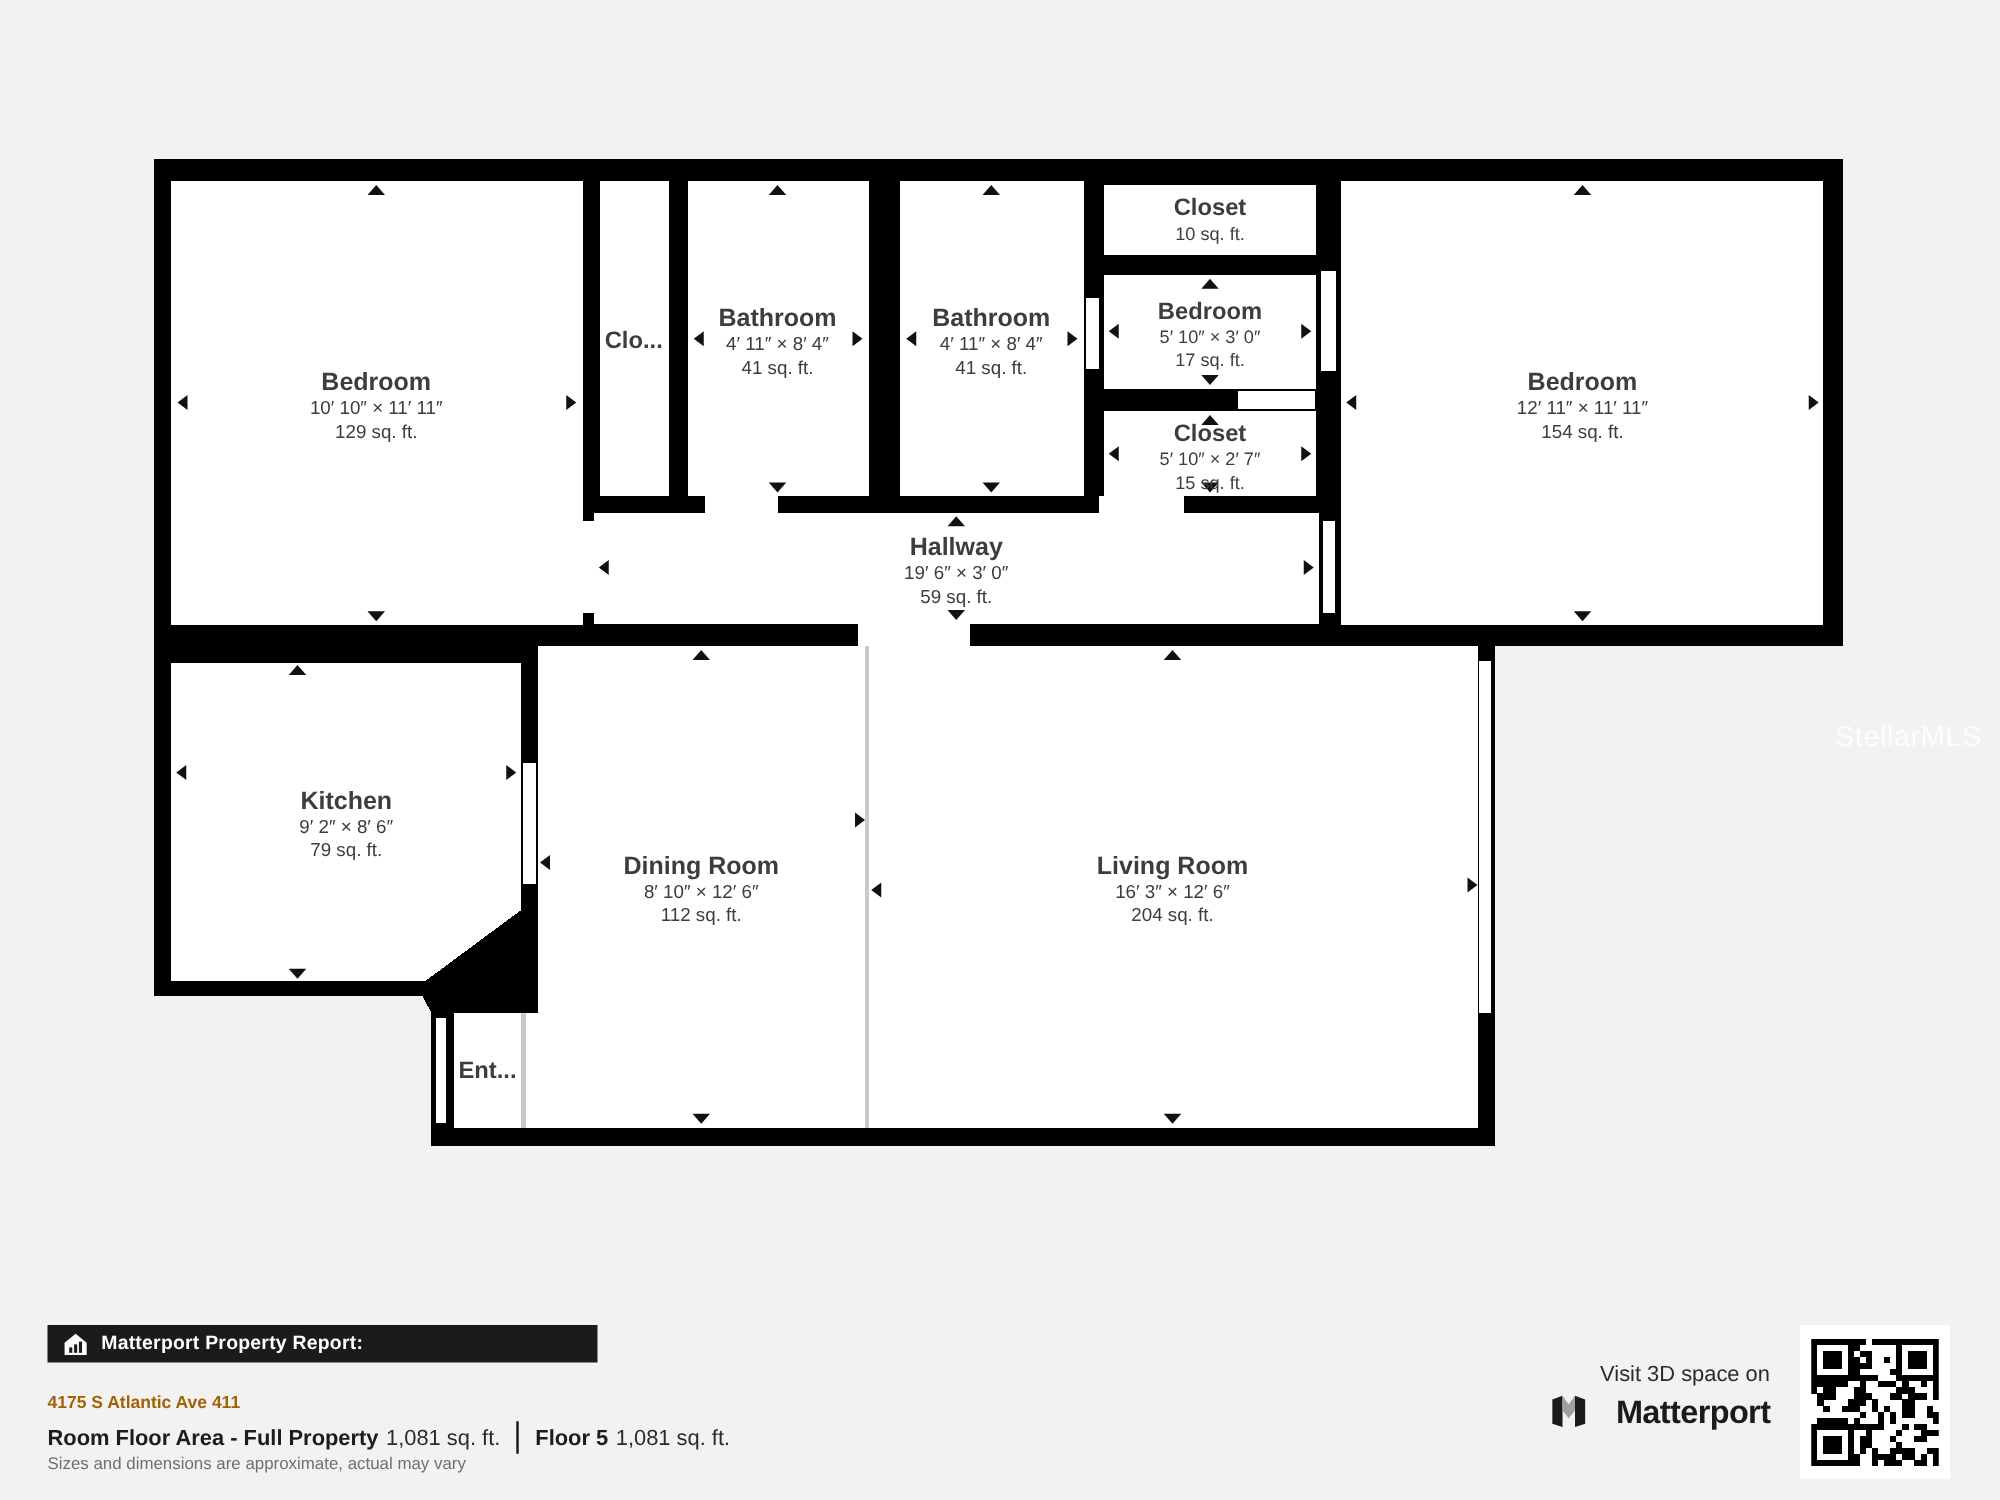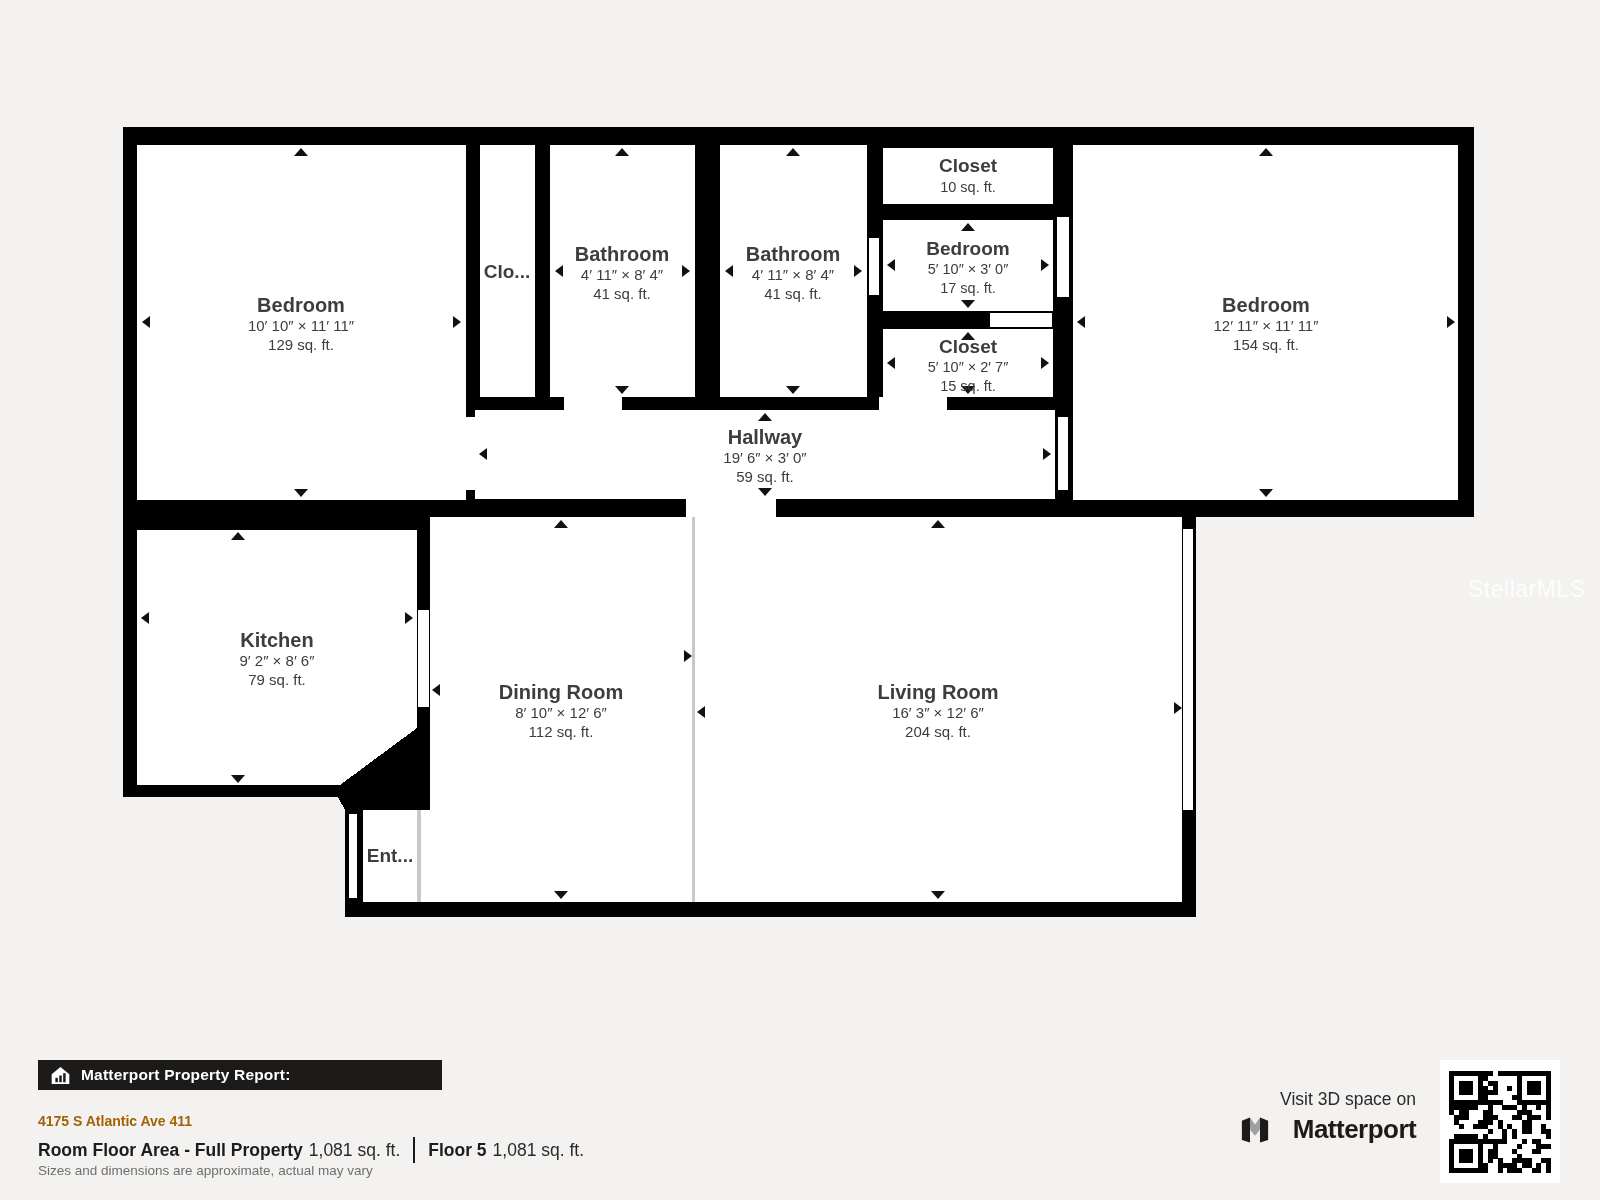--- a/index.html
+++ b/index.html
@@ -5,34 +5,34 @@
   html,body{margin:0;padding:0;}
   .page{position:relative;width:1600px;height:1200px;background:#f4f2f0;overflow:hidden;
         font-family:"Liberation Sans",sans-serif;}
   svg text{fill:#3d3d3d;}
   .rn{font-size:20px;font-weight:bold;}
   .rd{font-size:15px;}
   .rns{font-size:19px;font-weight:bold;}
   .rds{font-size:14.5px;}
   .watermark{position:absolute;left:1468px;top:576px;font-size:23px;color:#ffffff;opacity:.85;
              letter-spacing:.5px;white-space:nowrap;}
-  .report-bar{position:absolute;left:38px;top:1060px;width:404px;height:30px;background:#1d1b1a;
+  .report-bar{position:absolute;left:38px;top:1060px;width:440px;height:30px;background:#1d1b1a;
               display:flex;align-items:center;padding-left:13px;box-sizing:border-box;gap:11px;}
   .report-bar-title{color:#ffffff;font-weight:bold;font-size:15.5px;letter-spacing:.2px;}
   .address{position:absolute;left:38px;top:1113px;font-size:14px;font-weight:bold;color:#a16207;}
   .area-line{position:absolute;left:38px;top:1137px;display:flex;align-items:center;
              font-size:17.5px;color:#1c1c1c;}
   .area-line .b{font-weight:bold;}
   .area-line .v{margin-left:6px;color:#2a2a2a;}
   .vr{width:2px;height:26px;background:#1a1a1a;margin:0 13px;}
   .disclaimer{position:absolute;left:38px;top:1163px;font-size:13.5px;color:#6f6f6f;}
   .cta{position:absolute;left:1228px;top:1089px;width:200px;display:flex;flex-direction:column;
        align-items:center;}
   .cta-prompt{font-size:17.5px;color:#2a2a2a;margin-left:40px;}
-  .cta-row{display:flex;align-items:flex-end;gap:23px;margin-top:4px;}
+  .cta-row{display:flex;align-items:flex-start;gap:23px;margin-top:4px;}
   .cta-brand{font-size:26px;font-weight:bold;color:#1d1b1a;letter-spacing:-0.5px;}
   .qr-panel{position:absolute;left:1440px;top:1060px;width:120px;height:123px;background:#ffffff;
             display:flex;align-items:center;justify-content:center;}
 </style>
 </head>
 <body>
 
 <div class="page">
 
   

